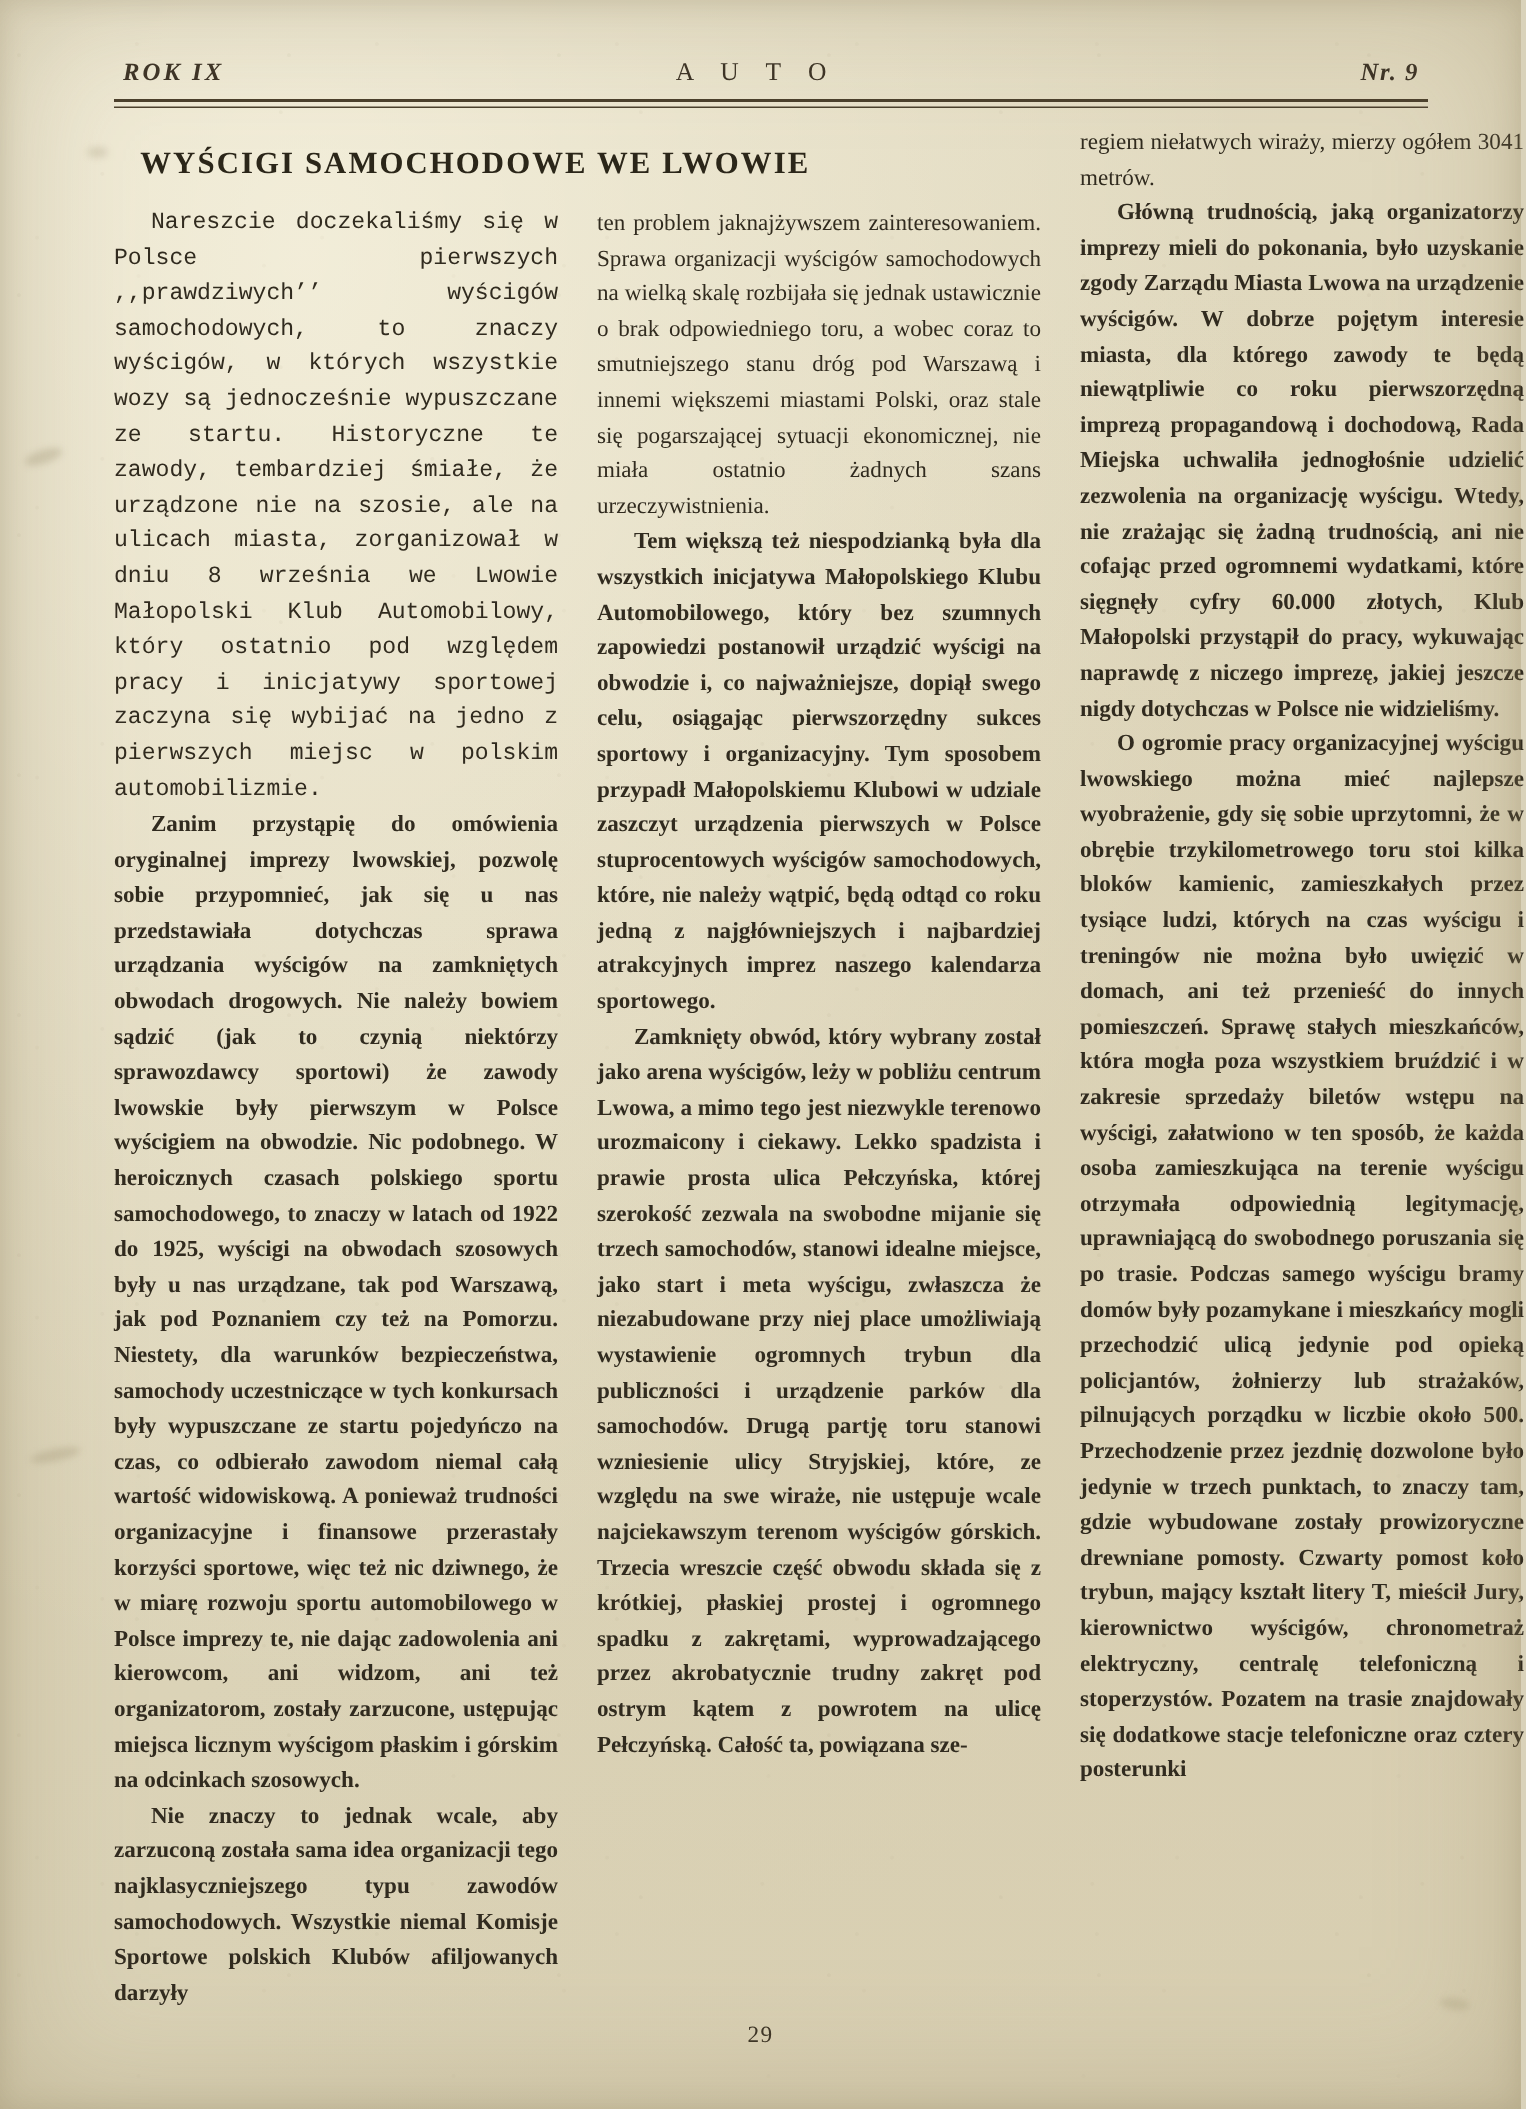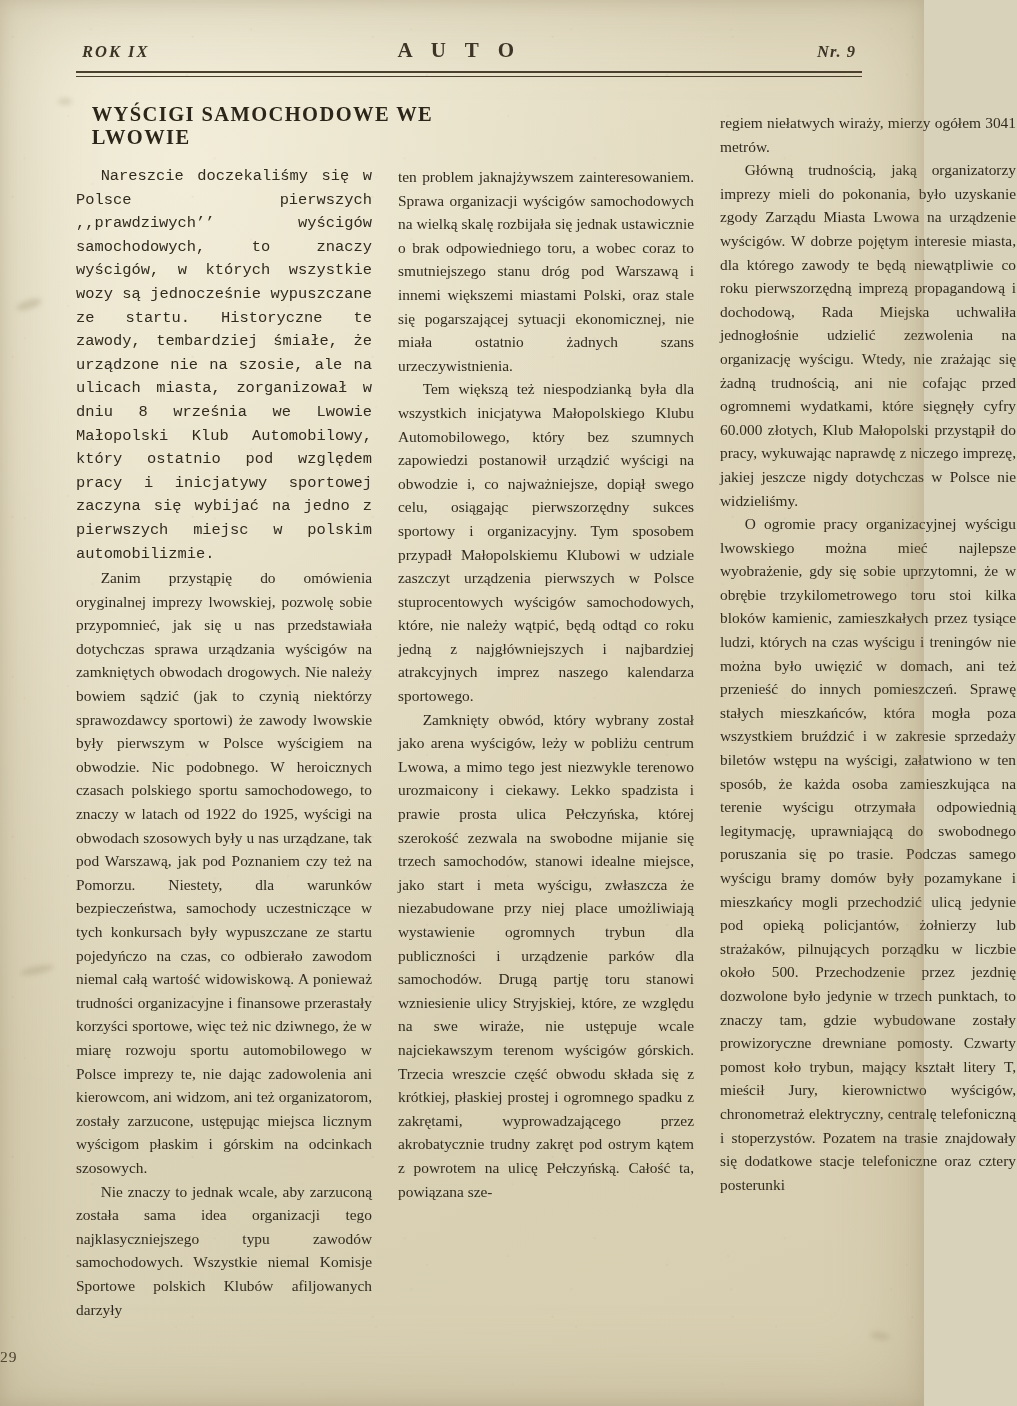--- a/index.html
+++ b/index.html
@@ -9,21 +9,21 @@
   }
   body {
     width: 1017px;
     height: 1406px;
     overflow: hidden;
     font-family: "Liberation Serif", serif;
     color: #2e2a22;
   }
   .page {
     position: relative;
-    width: 924px;
+    width: 1014px;
     height: 1406px;
     background:
       radial-gradient(ellipse at 20% 12%, rgba(255,252,236,0.55) 0%, rgba(255,252,236,0) 55%),
       radial-gradient(ellipse at 85% 80%, rgba(216,205,175,0.55) 0%, rgba(216,205,175,0) 60%),
       linear-gradient(160deg, #e4ddc4 0%, #ded6bb 40%, #d7cfb2 100%);
     box-sizing: border-box;
     padding: 0;
   }
   .grain {
     position: absolute;
@@ -63,23 +63,23 @@
     letter-spacing: 1.2px;
     color: #3a3124;
     padding: 0 6px 8px 6px;
   }
   .runhead .rh-left {
     font-style: italic;
     font-weight: 700;
     letter-spacing: 2px;
   }
   .runhead .rh-center {
-    font-weight: 700;
+    font-weight: 400;
     letter-spacing: 7px;
-    font-size: 21px;
+    font-size: 17px;
     text-align: right;
   }
   .runhead .rh-right {
     font-style: italic;
     font-weight: 700;
     letter-spacing: 1px;
     margin-left: 48px;
   }
   .rule-double {
     border: 0;
@@ -116,20 +116,21 @@
     margin: 0;
     text-align: justify;
     text-justify: inter-word;
     font-size: 15.4px;
     line-height: 23.6px;
     color: #312b1f;
     hyphens: manual;
   }
   .col p + p {
     text-indent: 1.6em;
+    font-weight: bold;
   }
   .col p.indent {
     text-indent: 1.6em;
     font-family: Liberation Mono, monospace;
   }
   .col.first-col { padding-top: 0; }
   .col.third-col { padding-top: 0; }
 
   
   .cols-wrap {
@@ -138,21 +139,21 @@
   .col-third-offset {
     margin-top: -54px;
   }
 
   
   .folio {
     position: absolute;
     left: 0;
     right: 0;
     bottom: 40px;
-    text-align: left;
+    text-align: center;
     font-size: 15.5px;
     color: #3a3224;
     letter-spacing: 1px;
   }
 
   .smudge {
     position: absolute;
     pointer-events: none;
     border-radius: 50%;
     filter: blur(2.5px);

